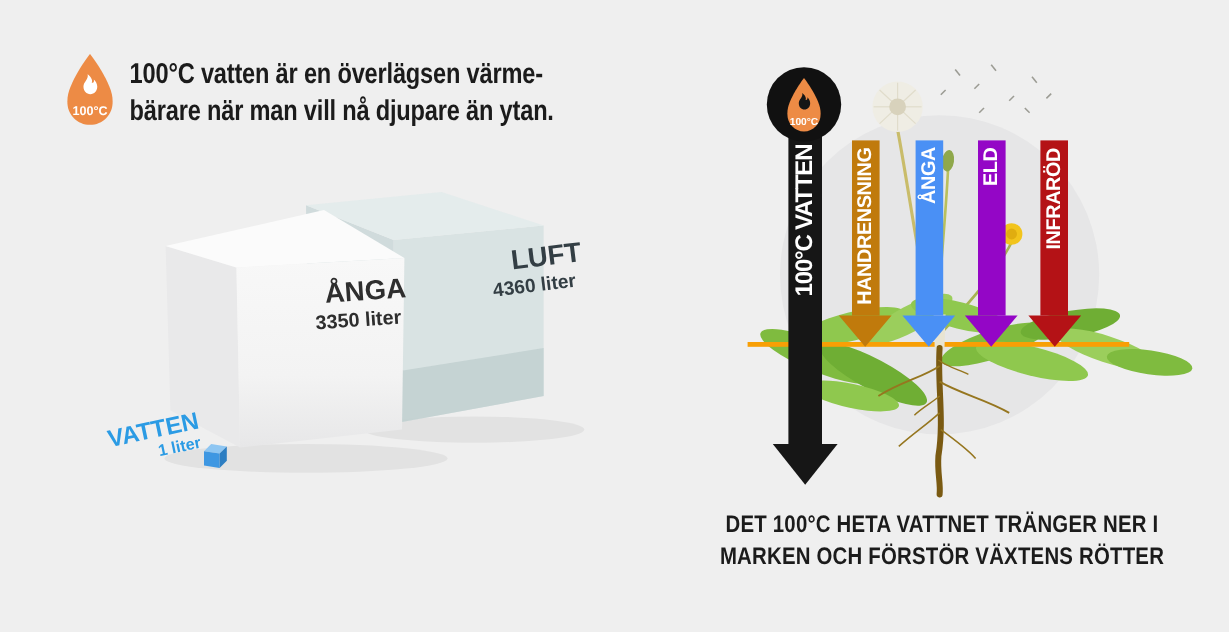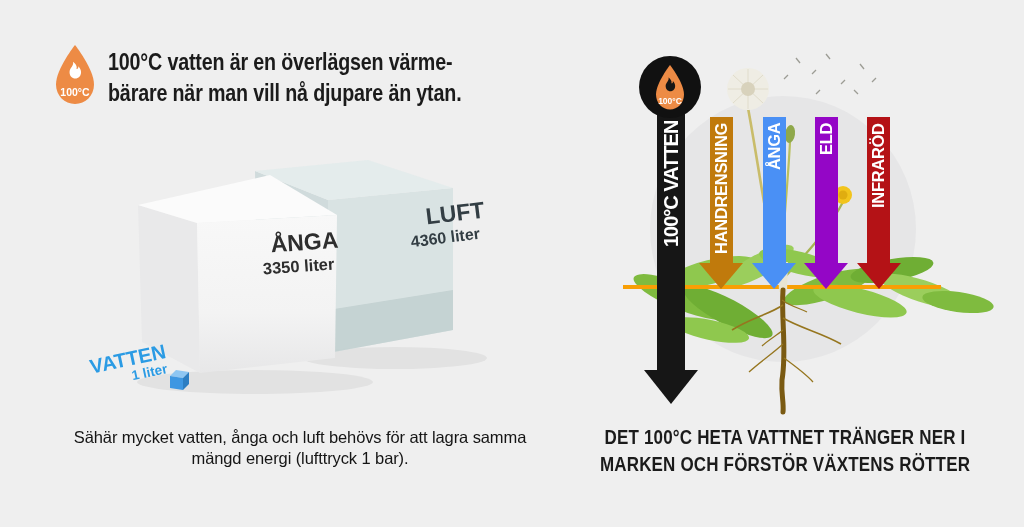--- a/index.html
+++ b/index.html
@@ -111,24 +111,20 @@
         <polygon points="115,228 128,230 128,242 115,240" fill="#3e97e2"></polygon>
         <polygon points="128,230 134,224 134,236 128,242" fill="#2d7ec2"></polygon>
       </g>
     </svg>
 
     <div class="vatten-label">
       <div class="l1">VATTEN</div>
       <div class="l2">1 liter</div>
     </div>
 
-    <div class="left-caption">
-      <div>Sähär mycket vatten, ånga och luft behövs för att lagra samma</div>
-      <div>mängd energi (lufttryck 1 bar).</div>
-    </div>
   </div>
 
   <div id="right-panel" class="panel">
 
     <div class="bg-circle"></div>
 
     <svg style="position:absolute;left:0;top:0;" width="464" height="527" viewBox="0 0 464 527">
 
       <g stroke="#9c9c94" stroke-width="1.3">
         <line x1="236" y1="58" x2="240" y2="63"></line>

